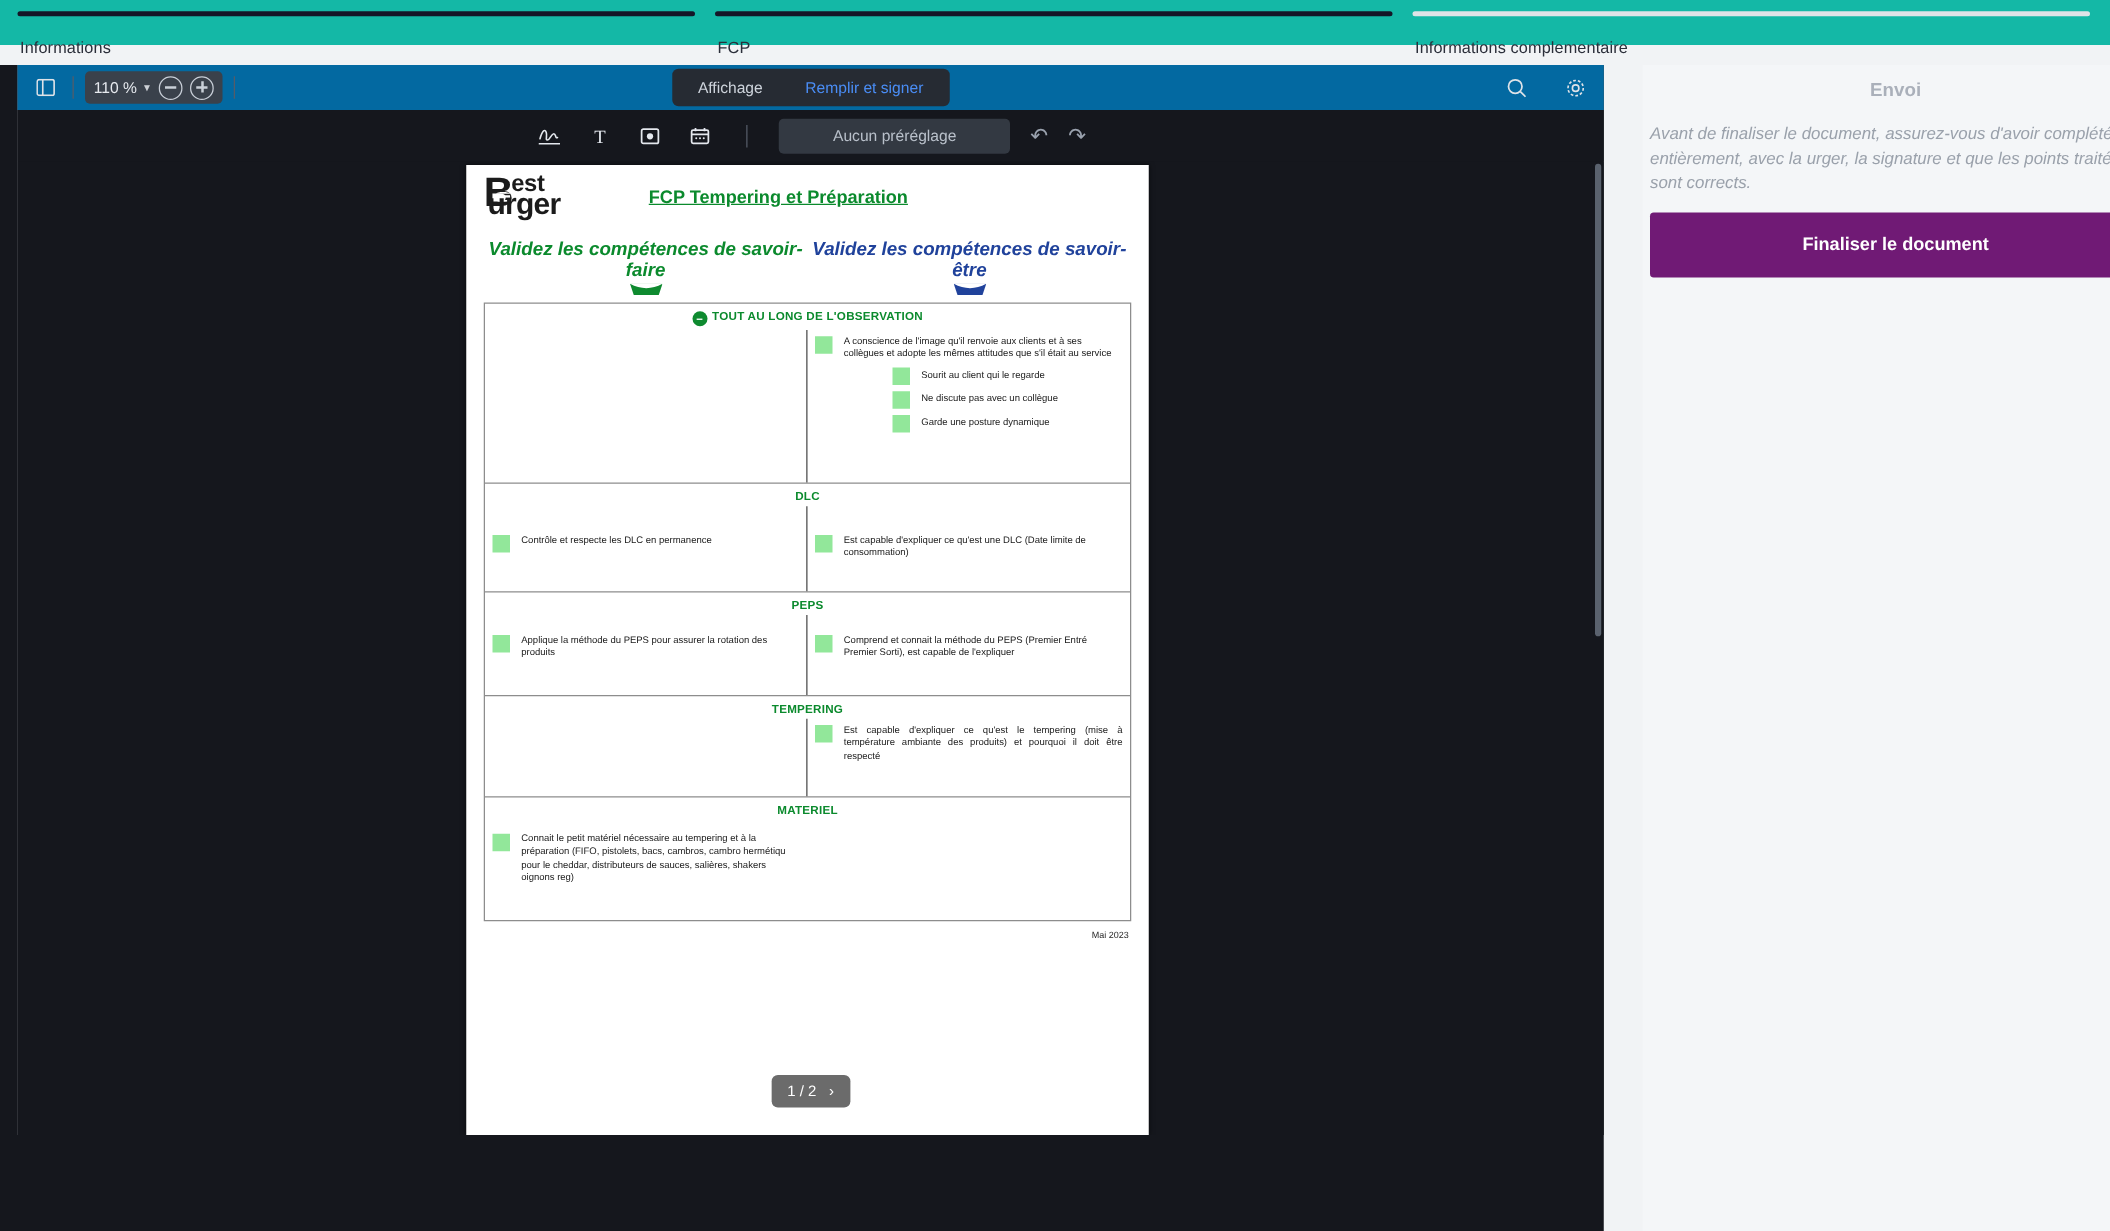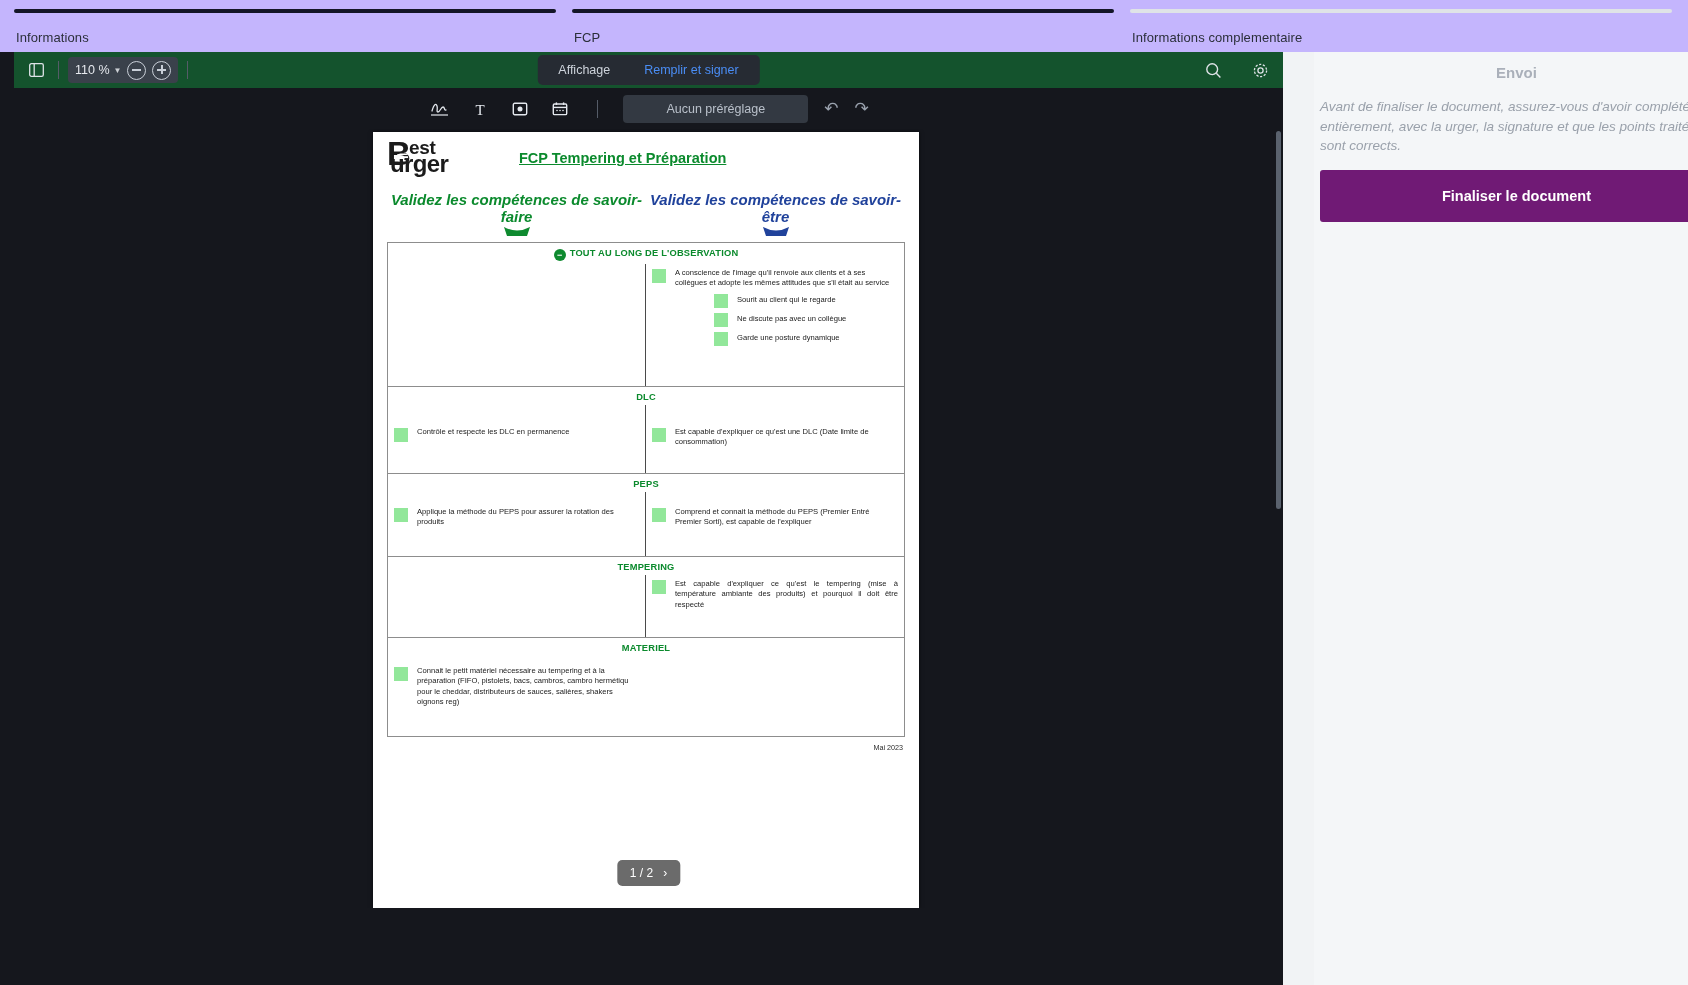--- a/index.html
+++ b/index.html
@@ -4,34 +4,34 @@
 <style>
   * { box-sizing: border-box; margin: 0; padding: 0; }
   html, body {
     width: 1688px; height: 985px;
     background: #f1f3f5;
     font-family: "Liberation Sans", sans-serif;
     overflow: hidden;
   }
 
   
-  #stepper { display: flex; height: 52px; background: #c4b5fd; padding-top: 9px; }
+  #stepper { display: flex; height: 36px; background: #14b8a6; padding-top: 9px; }
   .step { flex: 1 1 0; padding-right: 16px; }
   .step-bar { height: 4px; border-radius: 2px; background: #dfe3e7; }
   .step.active .step-bar { background: #141627; }
   .step-label { font-size: 13px; color: #2b2f3a; margin-top: 17px; padding-left: 2px; letter-spacing: .1px; }
   #stepper .step:nth-child(1) { padding-left: 14px; }
   #stepper .step:nth-child(2) { padding-left: 0; }
   #stepper .step:nth-child(3) { padding-left: 0; }
 
   
   #viewer { position: absolute; left: 14px; top: 52px; width: 1269px; height: 856px; background: #15171d; }
 
   
-  #toolbar1 { position: relative; height: 36px; background: #14532d; display: flex; align-items: center; }
+  #toolbar1 { position: relative; height: 36px; background: #0369a1; display: flex; align-items: center; }
   .tb-icon-btn {
     width: 26px; height: 26px; margin-left: 9px;
     display: flex; align-items: center; justify-content: center;
     color: #dfe3e8; cursor: pointer; border-radius: 4px;
   }
   .tb-sep { width: 1px; height: 18px; background: #555c68; margin: 0 9px; }
   .zoom-group { display: flex; align-items: center; background: #3a414b; border-radius: 4px; height: 26px; padding: 0 7px; gap: 6px; }
   .zoom-val { color: #e6e9ee; font-size: 12.5px; display: flex; align-items: center; gap: 4px; cursor: pointer; }
   .chev { font-size: 8px; opacity: .85; }
   .circ-btn { width: 19px; height: 19px; border: 1.3px solid #c9cfd8; border-radius: 50%; position: relative; cursor: pointer; }

